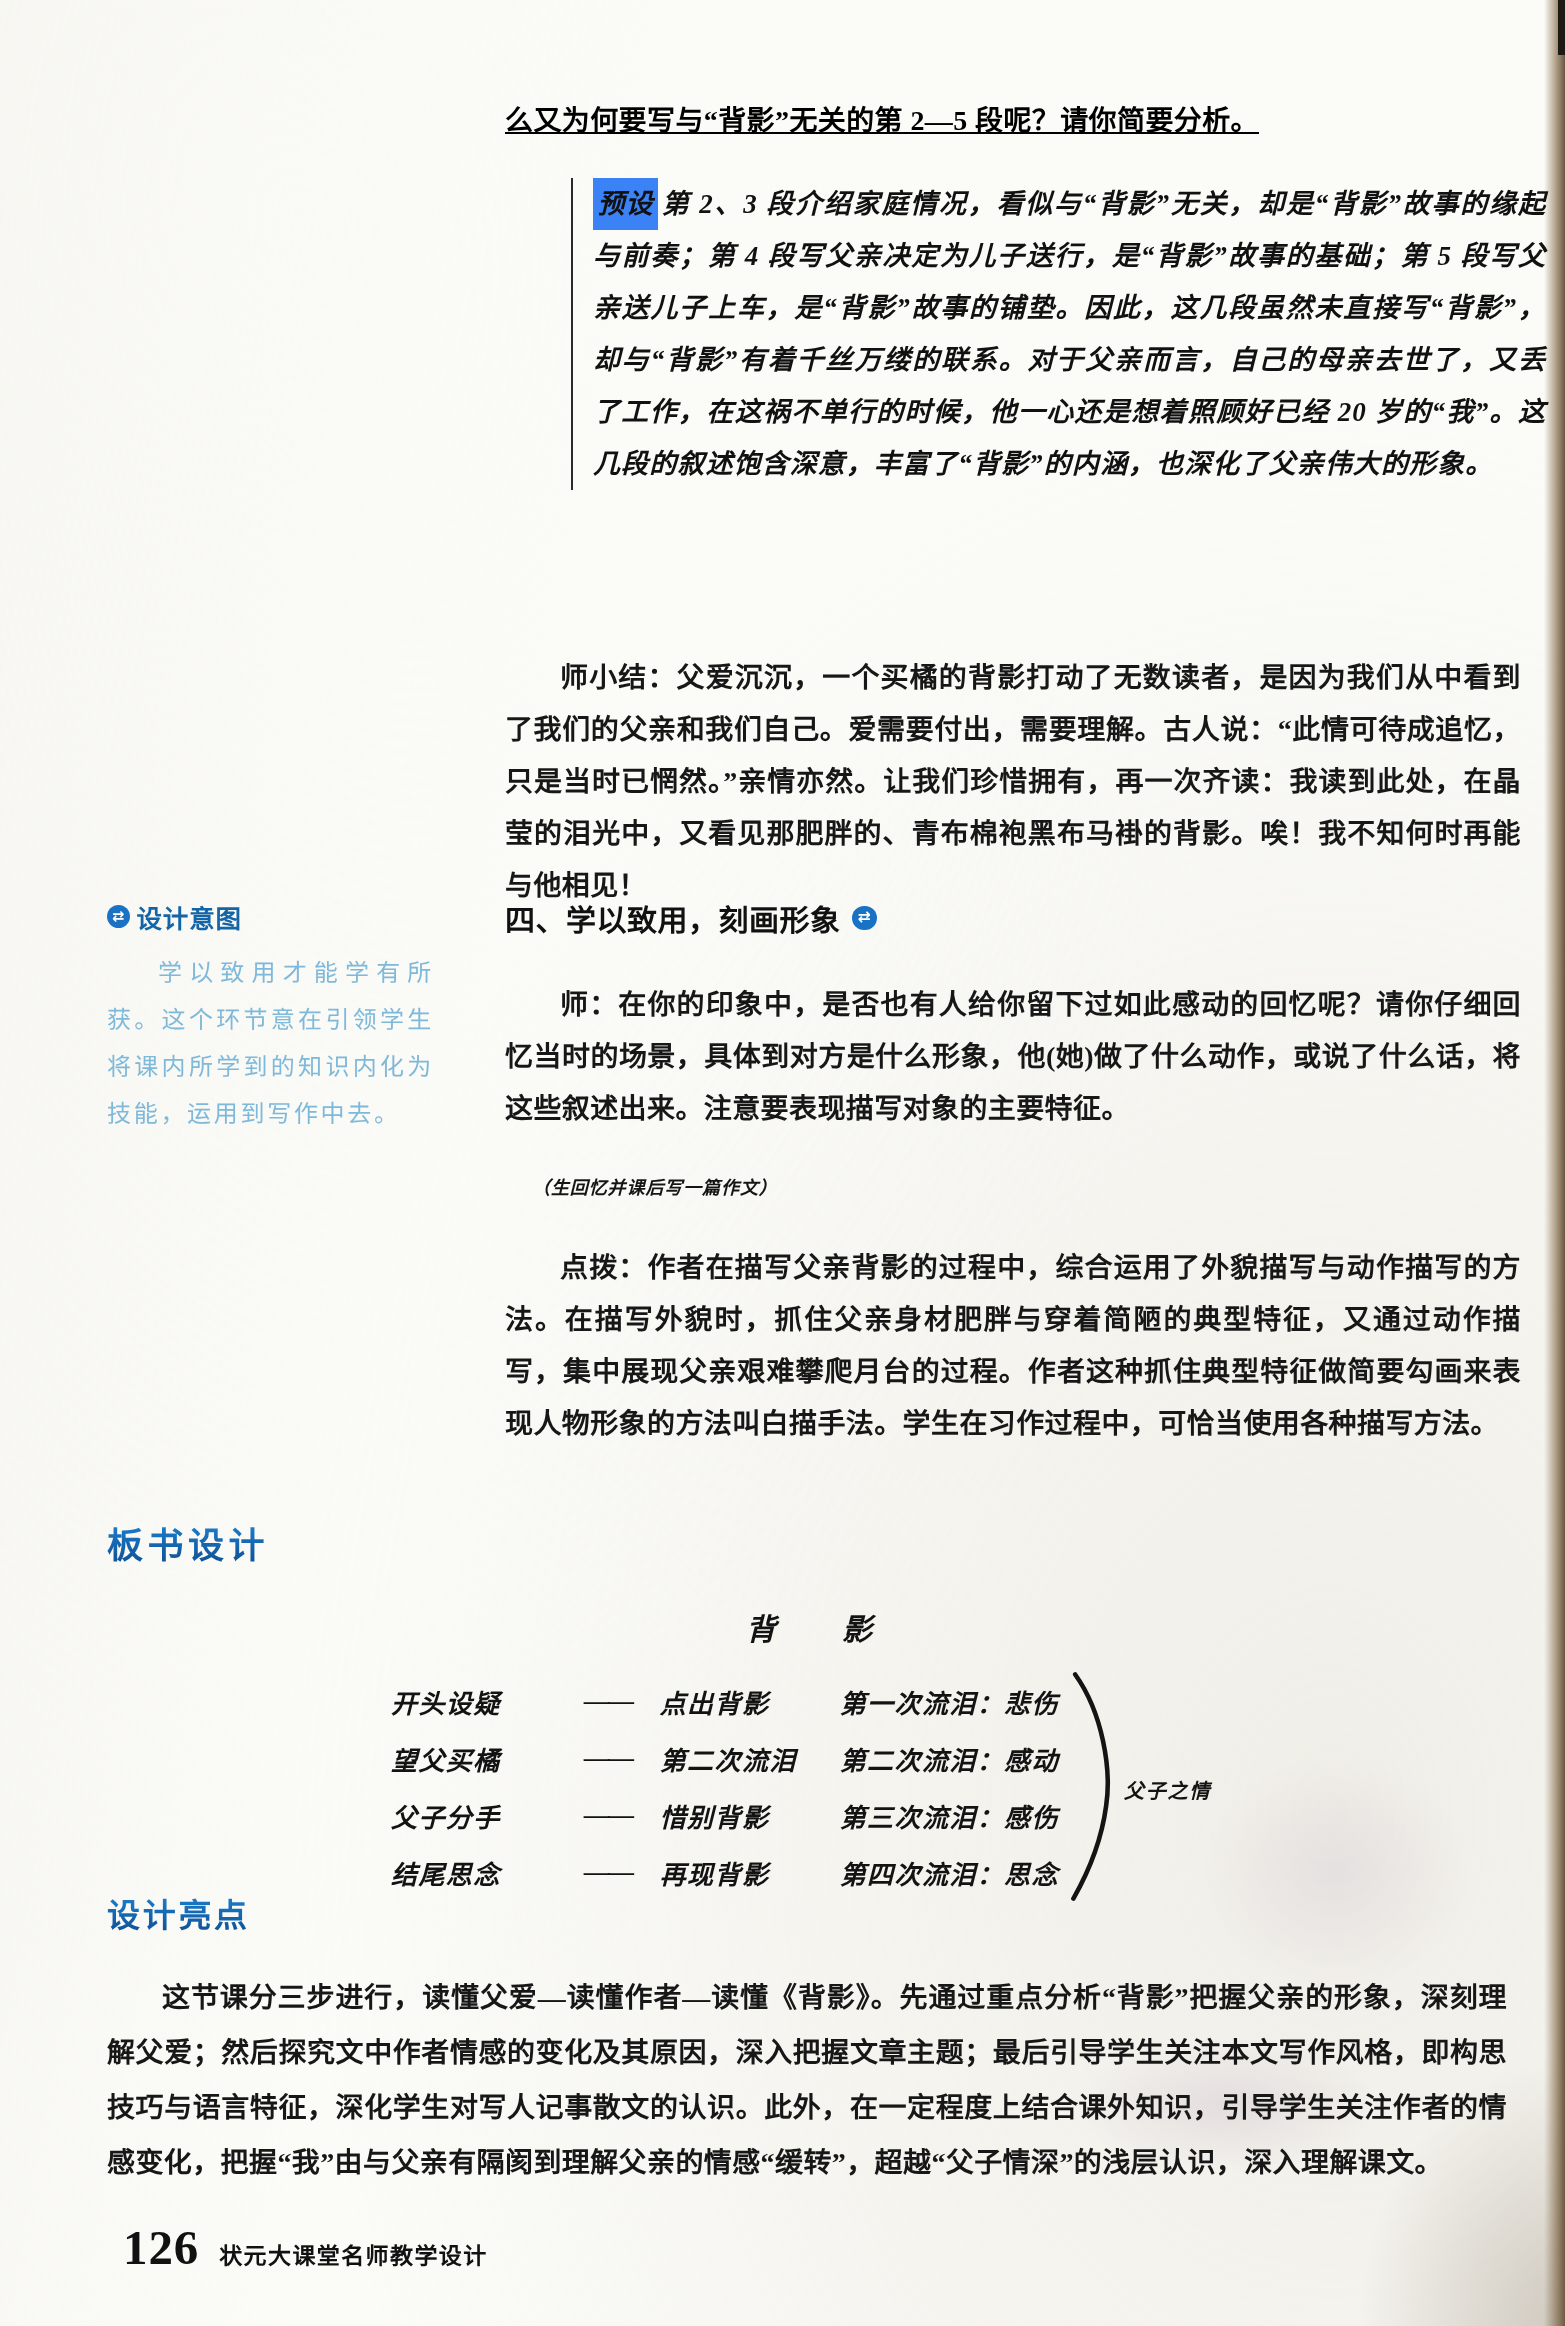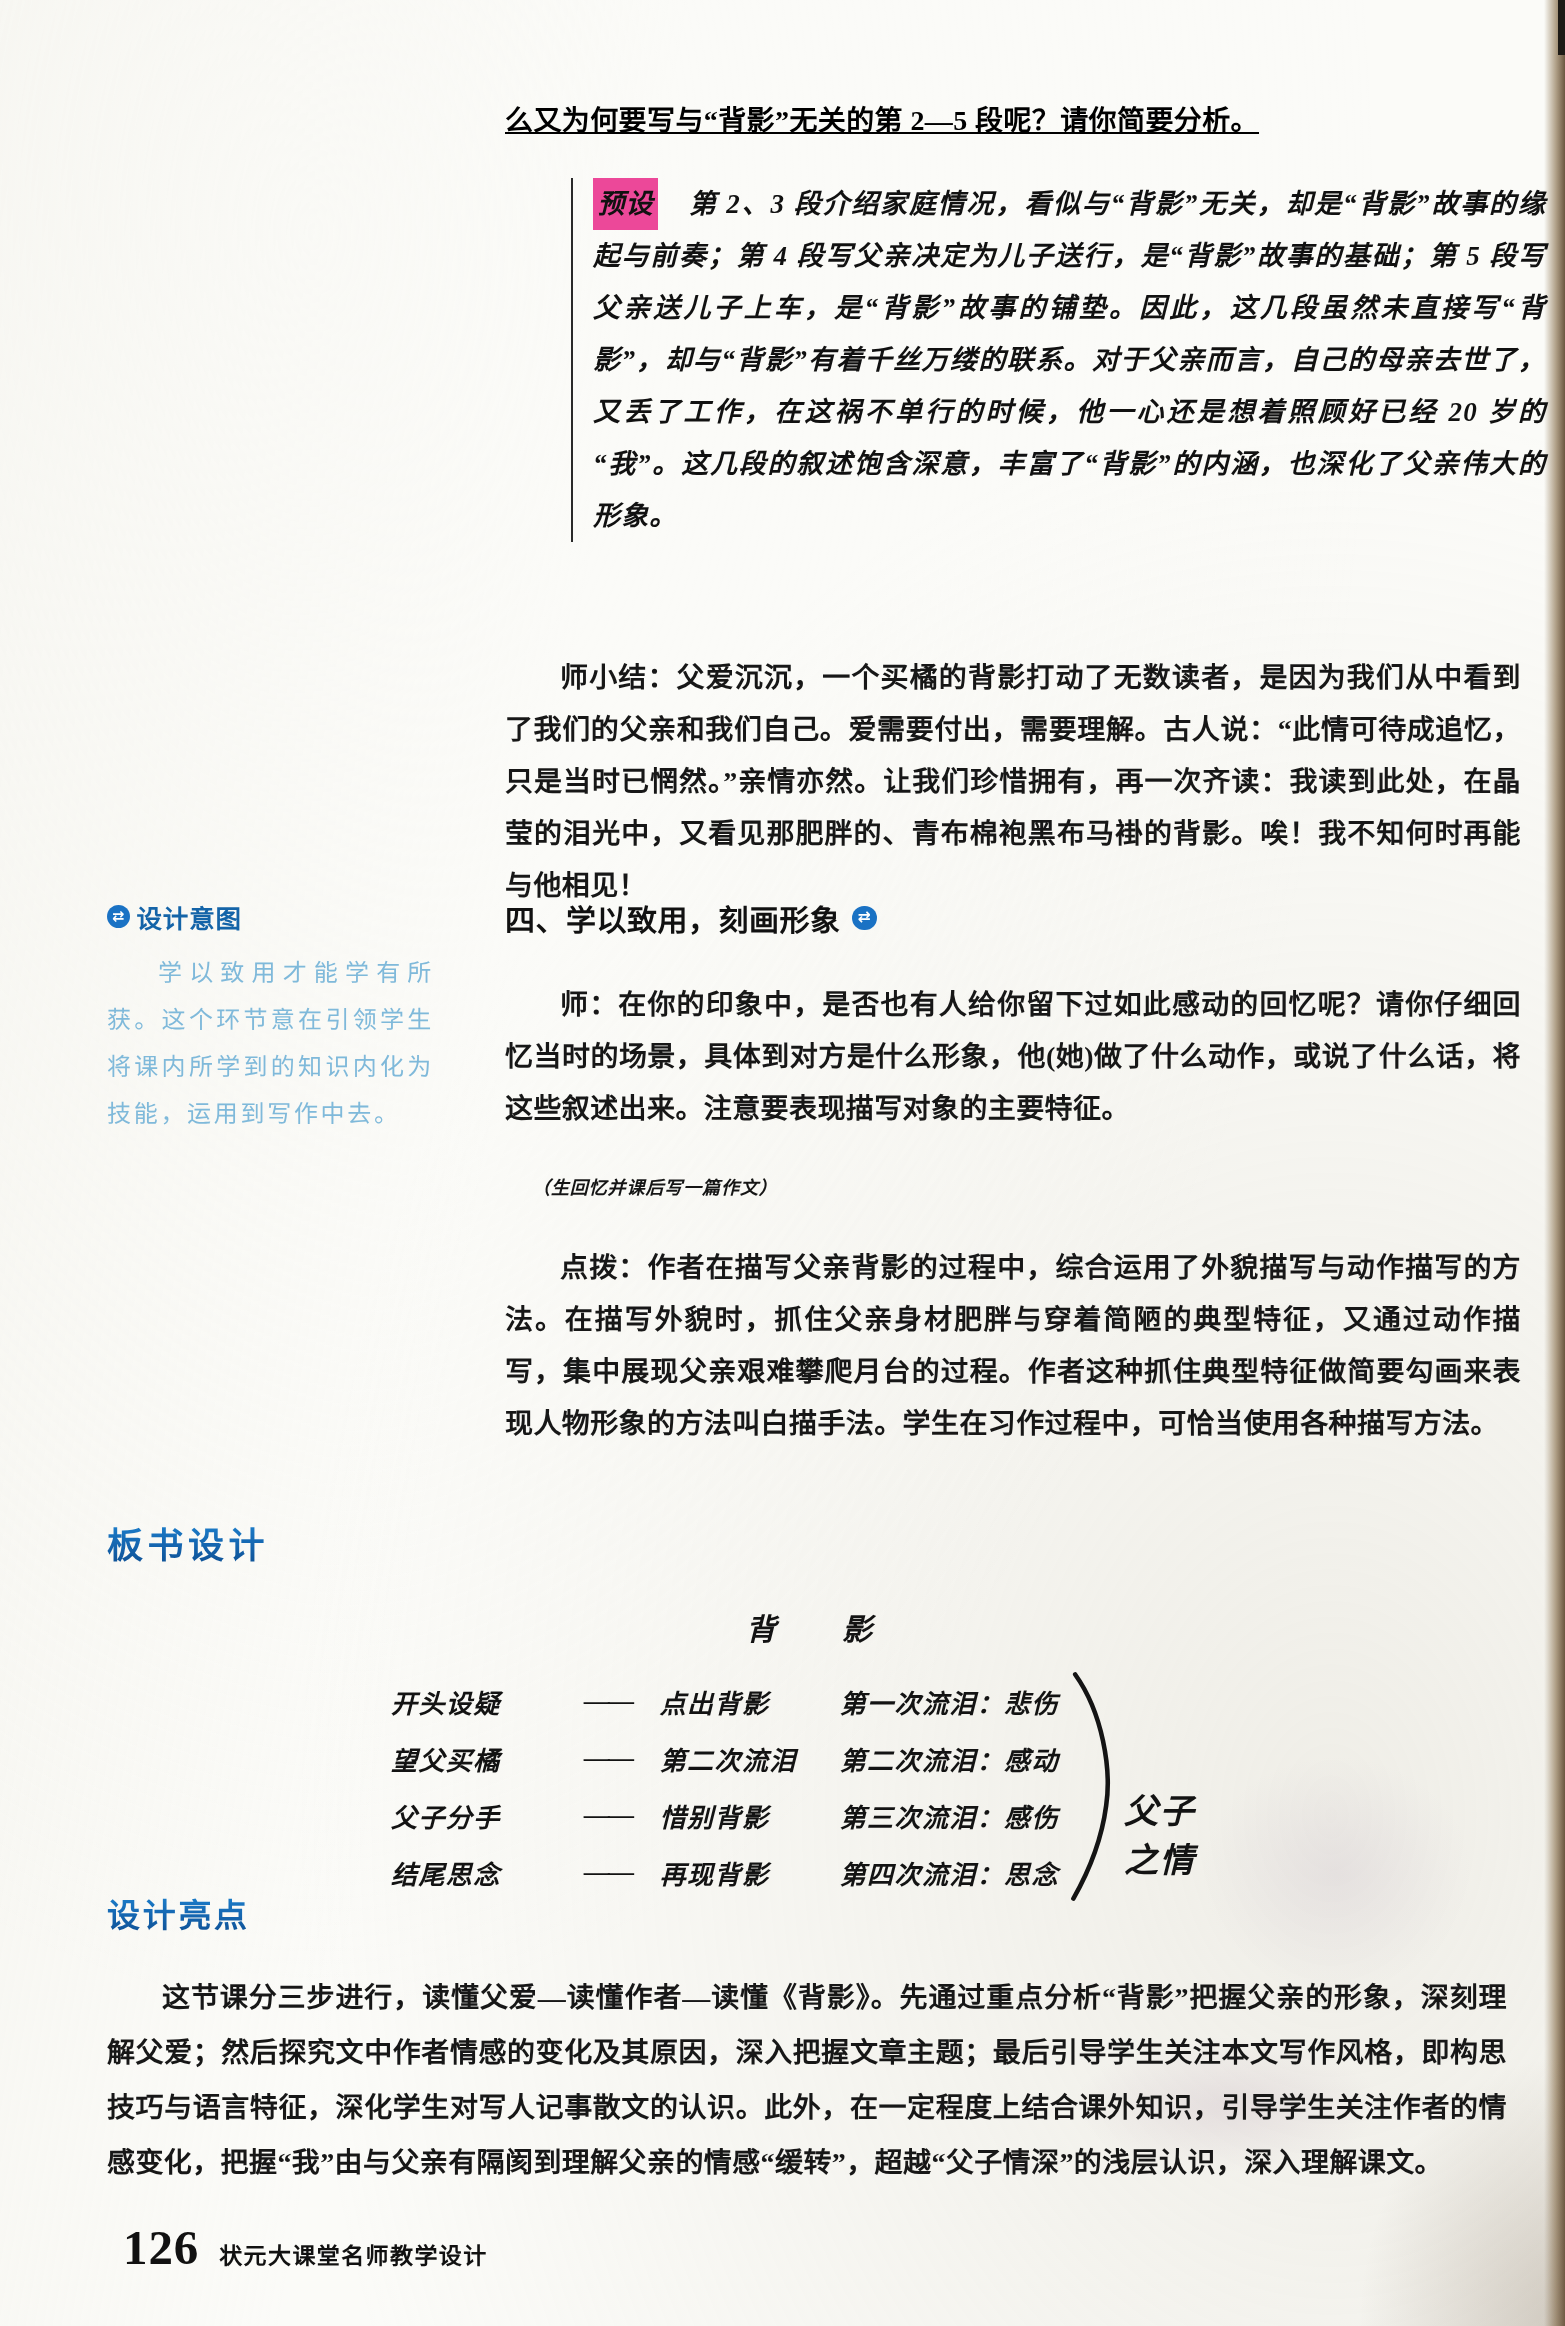--- a/index.html
+++ b/index.html
@@ -119,23 +119,23 @@
     font-weight: 600;
     font-size: 27px;
     line-height: 52px;
     letter-spacing: 1.1px;
     text-align: justify;
     text-justify: inter-character;
     color: #111;
   }
   .preset-tag {
     display: inline-block;
-    background: #ec4899;
+    background: #3b82f6;
     padding: 0 4.5px;
-    margin-right: 30px;
+    margin-right: 3px;
     font-style: italic;
     font-weight: 700;
   }
 
   
   .side-note {
     position: absolute;
     left: 107px;
     top: 898px;
     width: 327px;
@@ -256,22 +256,22 @@
   .brace {
     position: absolute;
     left: 675px;
     top: -3.6px;
     width: 53px;
     height: 235px;
   }
   .board-tag {
     position: absolute;
     left: 733px;
-    top: 111px;
-    font-size: 34px;
+    top: 102px;
+    font-size: 20px;
     letter-spacing: 1.8px;
   }
 
   
   .footer {
     position: absolute;
     left: 107px;
     bottom: 51px;
     display: flex;
     align-items: baseline;

